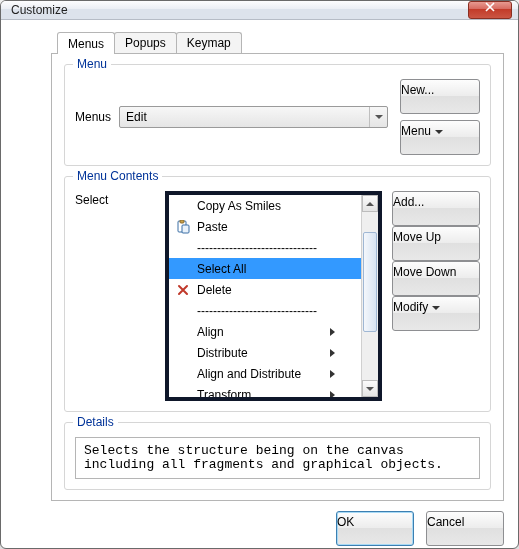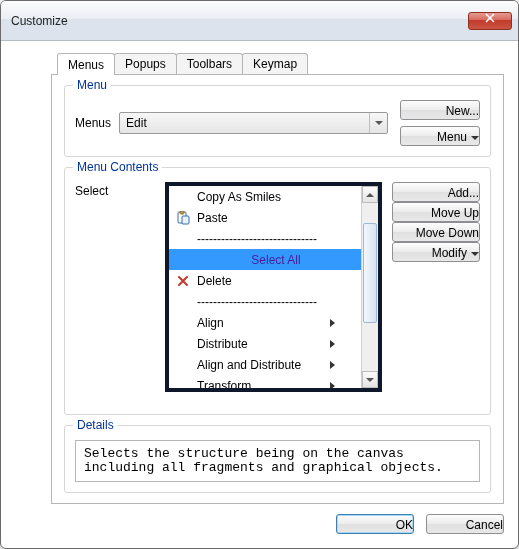--- a/index.html
+++ b/index.html
@@ -15,21 +15,21 @@
     height: 549px;
     background: #fff;
     border: 1px solid #6a6a6a;
     border-radius: 6px;
     box-shadow: 0 4px 18px rgba(0,0,0,0.35);
     overflow: hidden;
     display: flex;
     flex-direction: column;
   }
   .titlebar {
-    height: 40px;
+    height: 30px;
     background: linear-gradient(to bottom, #fdfdfe 0%, #ebeef4 45%, #dde3ec 46%, #dde3ec 100%);
     border-bottom: 1px solid #b6bcc6;
     display: flex;
     align-items: center;
     padding: 0 6px 0 10px;
   }
   .titlebar .title {
     flex: 1;
     color: #222;
   }
@@ -120,26 +120,26 @@
   }
   .combo .arrow {
     position: absolute;
     right: 0; top: 0;
     width: 18px; height: 100%;
     border-left: 1px solid #bfbfbf;
     display:flex; align-items:center; justify-content:center;
   }
   .btn {
     width: 80px;
-    height: 20px;
+    height: 35px;
     border: 1px solid #8e8f92;
     border-radius: 3px;
     background: linear-gradient(to bottom, #fdfdfd, #ececec 49%, #e0e0e0 50%, #e8e8e8);
     cursor: pointer;
-    text-align: right;
+    text-align: left;
     line-height: 21px;
     font-size: 12px;
     position: relative;
   }
   .btn .tri {
     display:inline-block;
     margin-left:4px;
     width:0;height:0;
     border-left:4px solid transparent;
     border-right:4px solid transparent;
@@ -195,22 +195,21 @@
     cursor:pointer;
   }
   .item .icon {
     width:16px; height:16px;
     flex-shrink:0;
     display:flex; align-items:center; justify-content:center;
   }
   .item .txt { flex:1; overflow:hidden; text-overflow:ellipsis; }
   .item.selected {
     background: #3399ff;
-    color: #4c1d95;
-    text-align: center;
+    color: #000000;
   }
   .item .sub-arrow {
     width:0;height:0;
     border-top:4px solid transparent;
     border-bottom:4px solid transparent;
     border-left:5px solid #333;
     margin-right:20px;
   }
   .item.separator .txt {
     color:#000;
@@ -287,21 +286,20 @@
         <path d="M1 1 L9 9 M9 1 L1 9" stroke="#fff" stroke-width="1.6"></path>
       </svg>
     </div>
   </div>
 
   <div class="body">
 
     <div class="tabs">
       <div class="tab active"><span>Menus</span></div>
       <div class="tab"><span>Popups</span></div>
-      <div class="tab"><span>Toolbars</span></div>
       <div class="tab"><span>Keymap</span></div>
     </div>
 
     <div class="tab-panel">
 
       <div class="group">
         <span class="legend">Menu</span>
         <div class="menu-section">
           <div class="combo-wrap">
             <span class="label">Menus</span>

